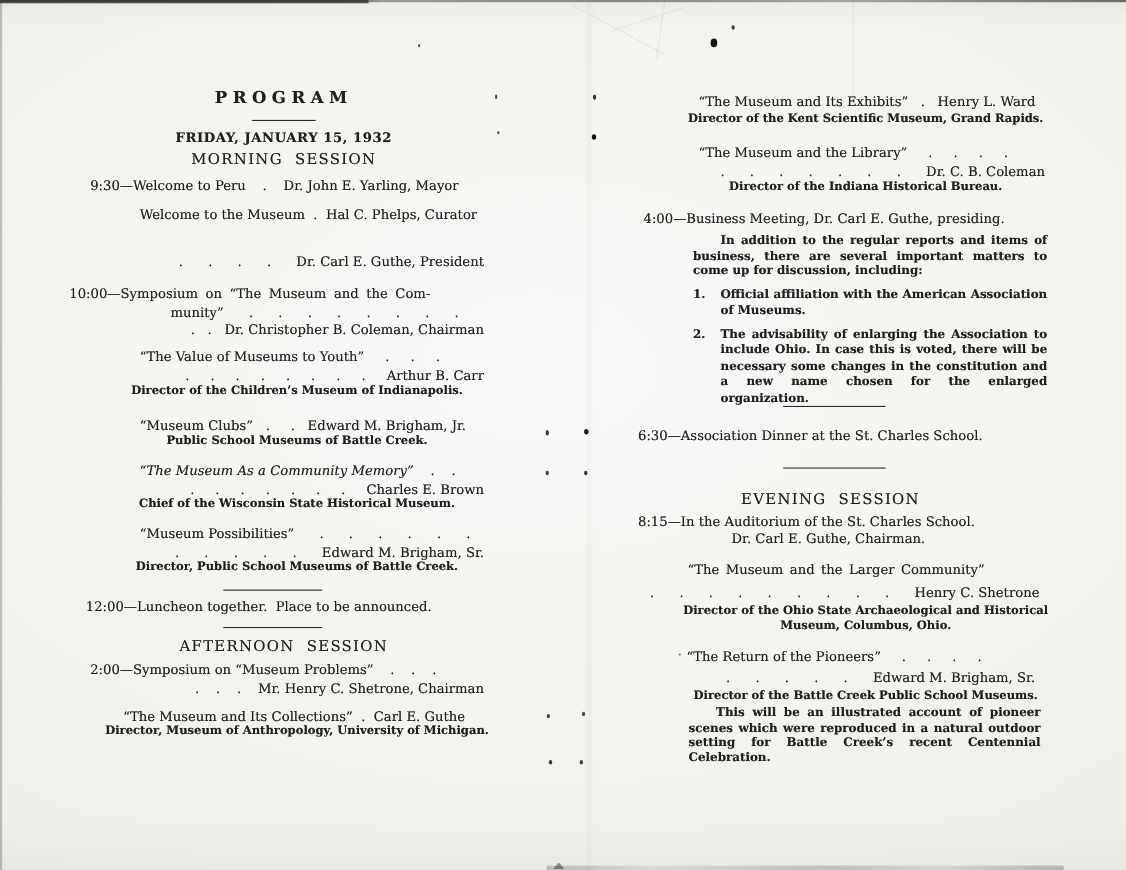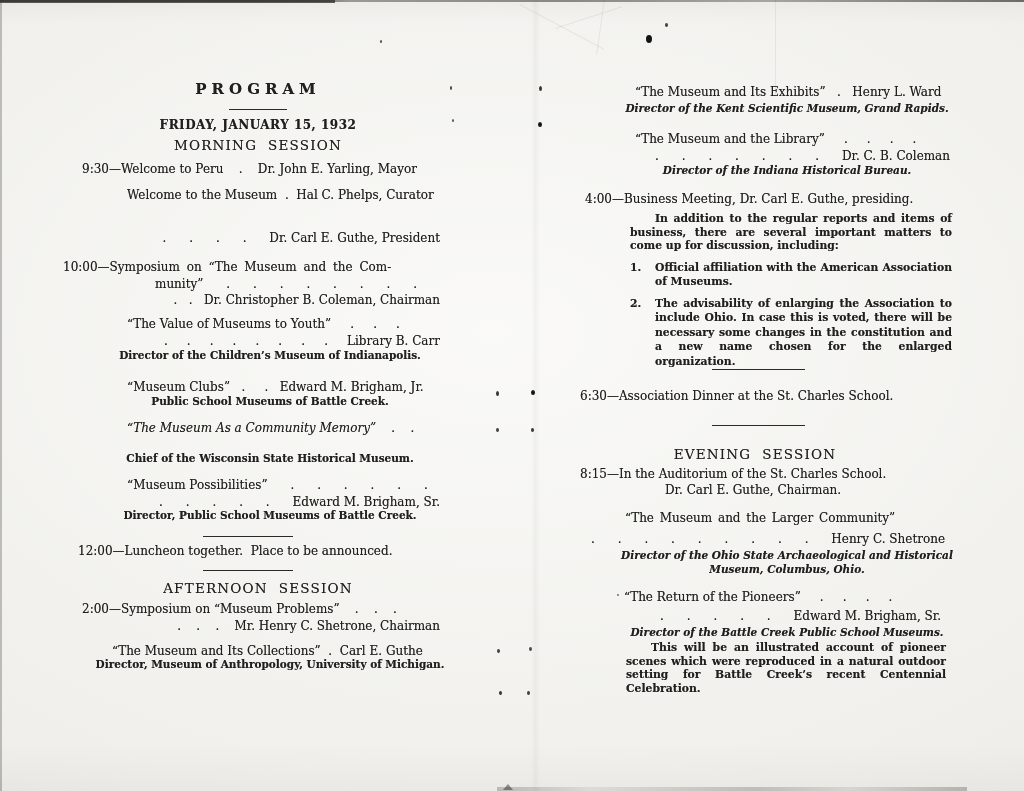--- a/index.html
+++ b/index.html
@@ -23,21 +23,21 @@
     color:#201f1d;
     text-shadow:0 0 0.4px rgba(32,31,29,0.55);
   }
   .title{font-size:15px;font-weight:bold;letter-spacing:5px;}
   .date{font-size:12px;font-weight:bold;letter-spacing:0.5px;}
   .session{font-size:13.5px;font-weight:normal;letter-spacing:1.2px;}
   .cL{left:63px;width:390px;text-align:center;}
   .cR{left:560px;width:390px;text-align:center;}
   .sm{font-size:10.5px;font-weight:bold;white-space:pre;}
   .smL{left:63px;width:414px;text-align:center;}
-  .smR{left:560px;width:454px;text-align:center;font-style:italic;}
+  .smR{left:560px;width:454px;text-align:center;}
   .ws2{word-spacing:2px;}
   .ws3{word-spacing:3px;}
   .para{
     position:absolute;
     font-size:10.8px;font-weight:bold;
     line-height:13.6px;
     text-align:justify;
     white-space:normal;
     color:#201f1d;
     text-shadow:0 0 0.4px rgba(32,31,29,0.5);
@@ -101,27 +101,28 @@
 
     <div class="ln" style="top:163px;left:82px;">9:30—Welcome to Peru    .    Dr. John E. Yarling, Mayor</div>
     <div class="ln" style="top:189px;left:127px;">Welcome to the Museum  .  Hal C. Phelps, Curator</div>
     <div class="ln" style="top:232px;right:584px;">.      .      .      .      Dr. Carl E. Guthe, President</div>
 
     <div class="ln ws3" style="top:261px;left:63px;">10:00—Symposium on “The Museum and the Com-</div>
     <div class="ln" style="top:278px;left:155px;">munity”      .      .      .      .      .      .      .      .</div>
     <div class="ln" style="top:294px;right:584px;">.   .   Dr. Christopher B. Coleman, Chairman</div>
 
     <div class="ln" style="top:318px;left:127px;">“The Value of Museums to Youth”     .     .     .</div>
-    <div class="ln" style="top:335px;right:584px;">.     .     .     .     .     .     .     .     Library B. Carr</div>
+    <div class="ln" style="top:335px;right:584px;">.     .     .     .     .     .     .     .     Arthur B. Carr</div>
     <div class="ln sm smL" style="top:350px;">Director of the Children’s Museum of Indianapolis.</div>
 
     <div class="ln" style="top:381px;left:127px;">“Museum Clubs”   .     .   Edward M. Brigham, Jr.</div>
     <div class="ln sm smL" style="top:396px;">Public School Museums of Battle Creek.</div>
 
     <div class="ln" style="top:422px;left:127px;font-style:italic;">“The Museum As a Community Memory”    .    .</div>
+    <div class="ln" style="top:439px;right:584px;">.     .     .     .     .     .     .     Charles E. Brown</div>
     <div class="ln sm smL" style="top:453px;">Chief of the Wisconsin State Historical Museum.</div>
 
     <div class="ln" style="top:479px;left:127px;">“Museum Possibilities”      .      .      .      .      .      .</div>
     <div class="ln" style="top:496px;right:584px;">.      .      .      .      .      Edward M. Brigham, Sr.</div>
     <div class="ln sm smL" style="top:510px;">Director, Public School Museums of Battle Creek.</div>
 
     <div class="rule" style="top:536px;left:203px;width:90px;"></div>
     <div class="ln" style="top:545px;left:78px;">12:00—Luncheon together.  Place to be announced.</div>
     <div class="rule" style="top:570px;left:203px;width:90px;"></div>
 

